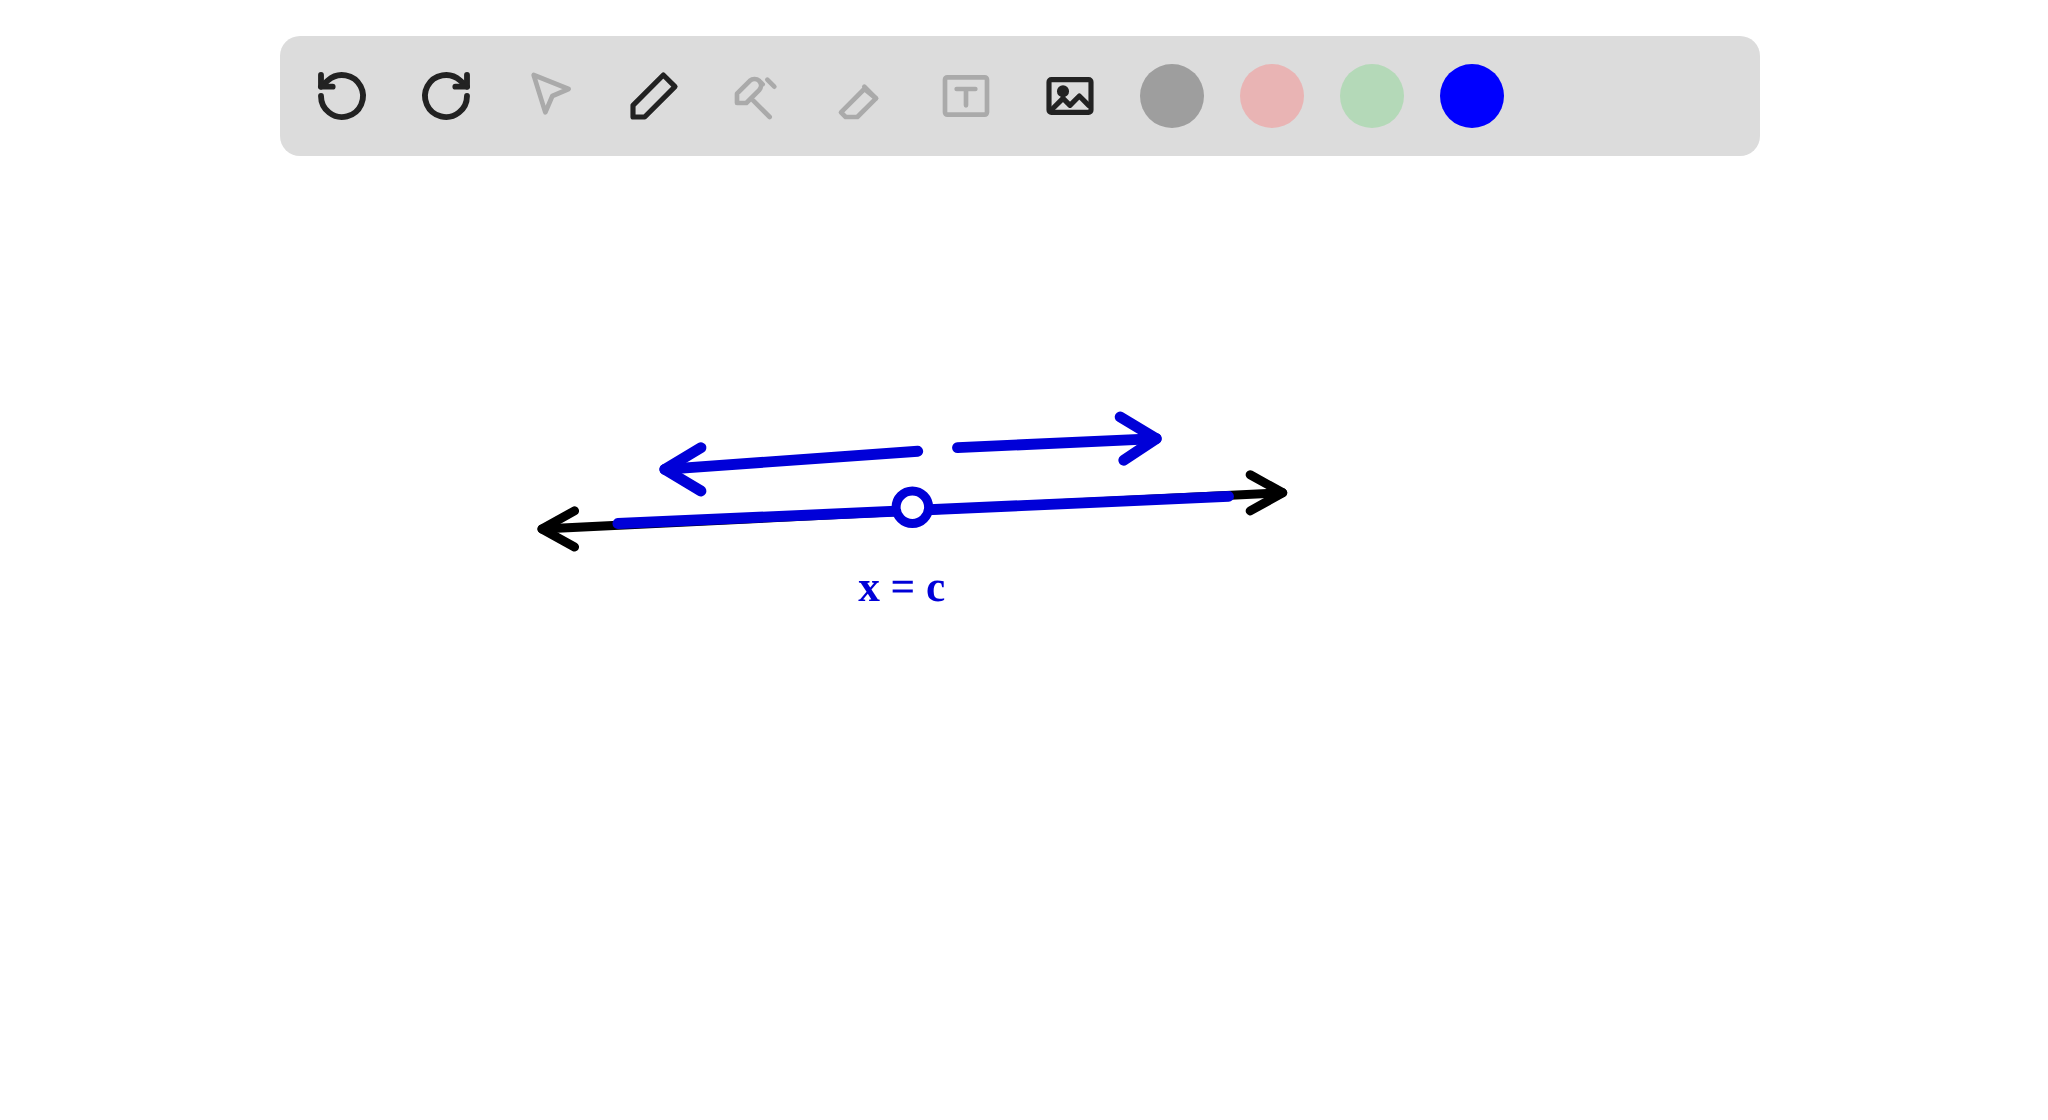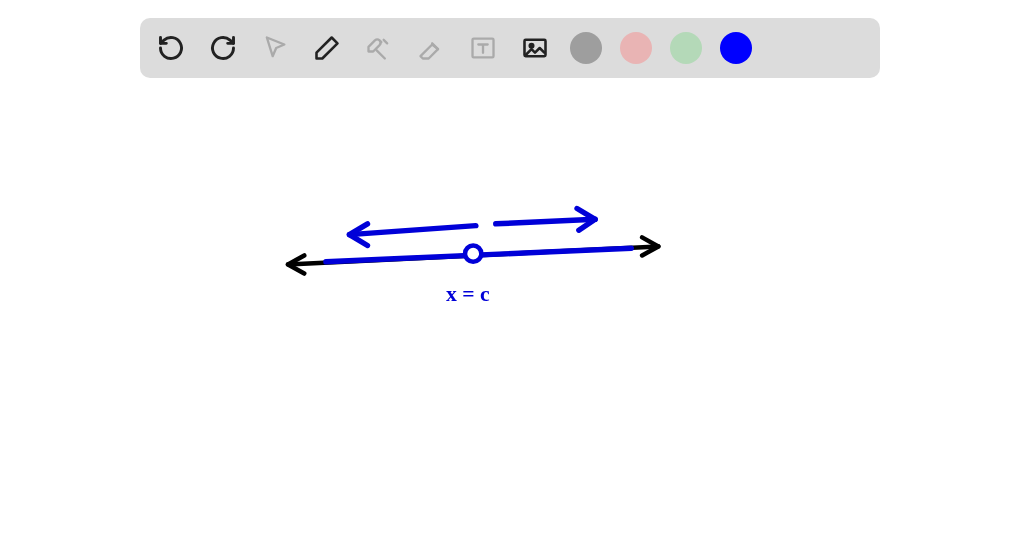--- a/index.html
+++ b/index.html
@@ -46,21 +46,21 @@
     }
     .color-swatch {
       width: 32px;
       height: 32px;
       border-radius: 50%;
       cursor: pointer;
     }
     .canvas-area {
       position: absolute;
       top: 90px;
-      left: 17px;
+      left: 0;
       width: 925px;
       height: 470px;
     }
     .canvas-area svg {
       width: 100%;
       height: 100%;
     }
     .annotation-text {
       font-family: 'Comic Sans MS', cursive;
       font-size: 24px;

